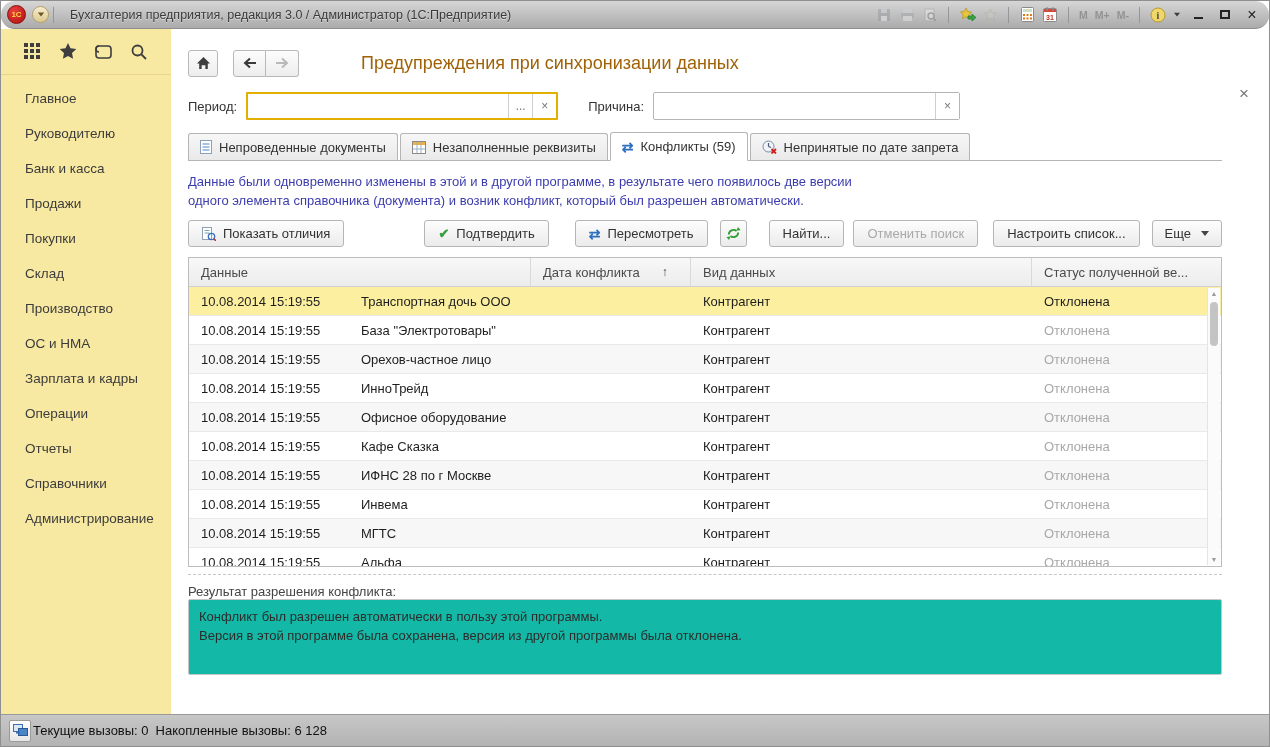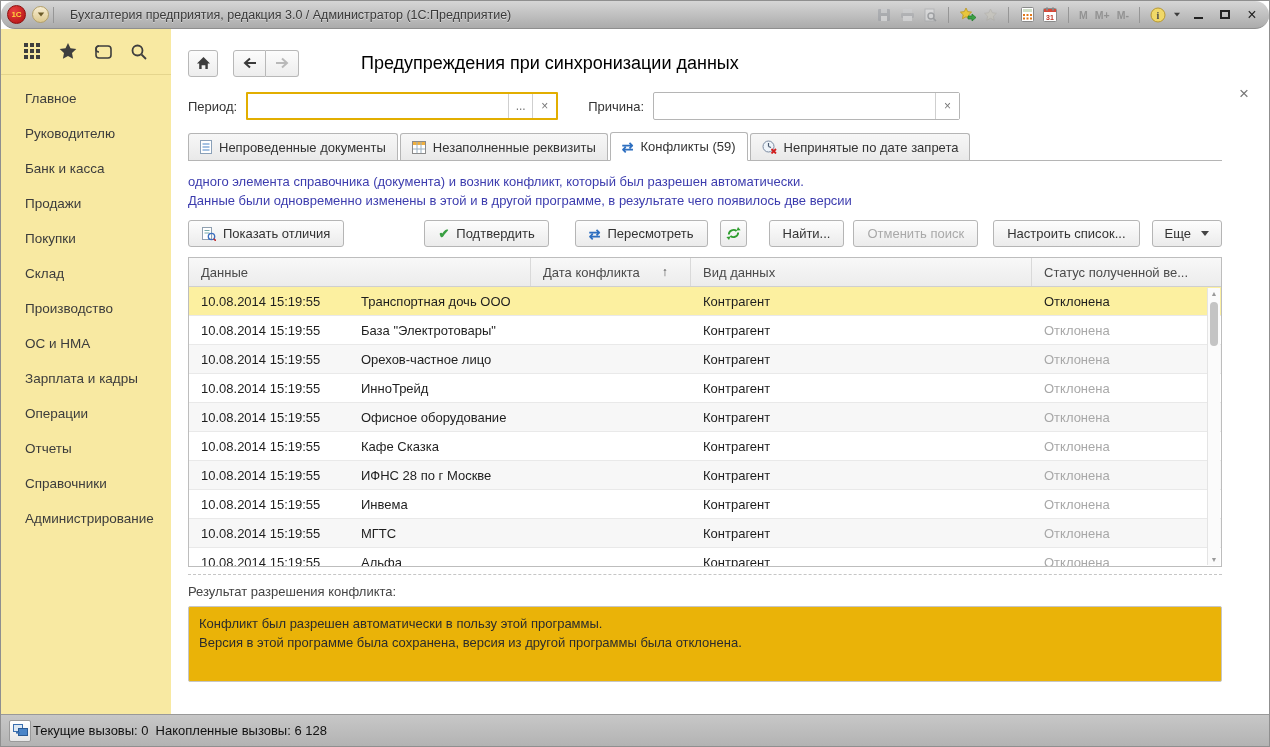--- a/index.html
+++ b/index.html
@@ -34,21 +34,21 @@
   .page { padding:0 47px 0 17px; }
 
   
   .navrow { display:flex; align-items:center; margin-top:20px; height:28px; }
   .navbtn { height:27px; border:1px solid #b8b8b8; border-radius:3px; background:linear-gradient(#fcfcfc,#ededed); display:flex; align-items:center; justify-content:center; }
   .home-btn { width:30px; }
   .navgroup { display:flex; margin-left:15px; }
   .navgroup .navbtn { width:33px; border-radius:0; }
   .navgroup .navbtn:first-child { border-radius:3px 0 0 3px; }
   .navgroup .navbtn:last-child { border-radius:0 3px 3px 0; border-left:none; }
-  .page-title { margin-left:62px; font-size:18px; color:#000000; }
+  .page-title { margin-left:62px; font-size:18px; color:#a16207; }
   .form-close { position:absolute; top:56px; right:20px; font-size:17px; color:#777; line-height:1; }
 
   
   .filters { display:flex; align-items:center; margin-top:15px; height:28px; }
   .flabel { color:#333; margin-right:9px; }
   .fgroup { display:flex; align-items:stretch; height:28px; background:#fff; }
   .period-group { width:312px; border:2px solid #e2ae00; border-radius:1px; }
   .reason-group { width:307px; border:1px solid #b5b5b5; border-radius:2px; }
   .fgroup input { border:none; outline:none; flex:1 1 auto; min-width:0; font-family:"Liberation Sans",sans-serif; font-size:13px; padding:0 6px; background:transparent; }
   .fbtn { flex:0 0 24px; border-left:1px solid #cfcfcf; display:flex; align-items:center; justify-content:center; color:#777; font-size:12px; background:#fff; }
@@ -97,21 +97,21 @@
   .trow.selected .c-status { color:#1e1e1e; }
   .trow.clipped { height:20px; overflow:hidden; border-bottom:none; }
   .vscroll { position:absolute; top:30px; right:1px; bottom:1px; width:13px; background:#fbfbfb; border-left:1px solid #e4e4e4; }
   .vs-arrow { position:absolute; left:0; right:0; text-align:center; font-size:7px; color:#9a9a9a; }
   .vs-up { top:2px; } .vs-down { bottom:2px; }
   .vs-thumb { position:absolute; top:14px; left:2px; right:2px; height:44px; background:#c4c4c4; border-radius:6px; }
 
   
   .splitter { margin-top:7px; border-top:1px dashed #c6c6c6; }
   .result-label { margin-top:9px; color:#444; }
-  .result-box { margin-top:7px; height:76px; border:1px solid #c6c6c6; border-radius:2px; padding:7px 10px; line-height:19px; color:#2c2c2c; background:#eab308; }
+  .result-box { height:76px; border:1px solid #c6c6c6; border-radius:2px; padding:7px 10px; line-height:19px; color:#2c2c2c; background:#14b8a6; }
 
   
   .statusbar { flex:0 0 32px; background:linear-gradient(#c7c7c7,#b3b3b3); border-top:1px solid #999; display:flex; align-items:center; padding:0 8px; gap:2px; }
   .sb-callicon { width:22px; height:22px; background:linear-gradient(#ffffff,#e6e6e6); border:1px solid #9a9a9a; border-radius:2px; display:flex; align-items:center; justify-content:center; }
   .status-text { color:#111; }
   .status-text + .status-text { margin-left:5px; }
 
   svg { display:block; }
 </style>
 </head>
@@ -346,22 +346,22 @@
                     <line x1="9.5" y1="9" x2="14" y2="13.5"></line>
                     <line x1="14" y1="9" x2="9.5" y2="13.5"></line>
                   </g>
                 </svg>
             </span>
             <span>Непринятые по дате запрета</span>
           </div>
         </div>
 
         <div class="info">
+          <div>Данные были одновременно изменены в этой и в другой программе, в результате чего появилось две версии</div>
           <div>одного элемента справочника (документа) и возник конфликт, который был разрешен автоматически.</div>
-          <div>Данные были одновременно изменены в этой и в другой программе, в результате чего появилось две версии</div>
         </div>
 
         <div class="toolbar">
           <div class="btn m-shdiff">
             <span>
               <svg width="14" height="14" viewBox="0 0 14 14">
                   <rect x="0.5" y="0.5" width="9" height="12" fill="#fff" stroke="#90a0b0"></rect>
                   <line x1="2.5" y1="3.5" x2="7.5" y2="3.5" stroke="#7aa"></line>
                   <line x1="2.5" y1="6" x2="7.5" y2="6" stroke="#7aa"></line>
                   <circle cx="9.5" cy="9.5" r="3.2" fill="none" stroke="#3a6fc0" stroke-width="1.3"></circle>

